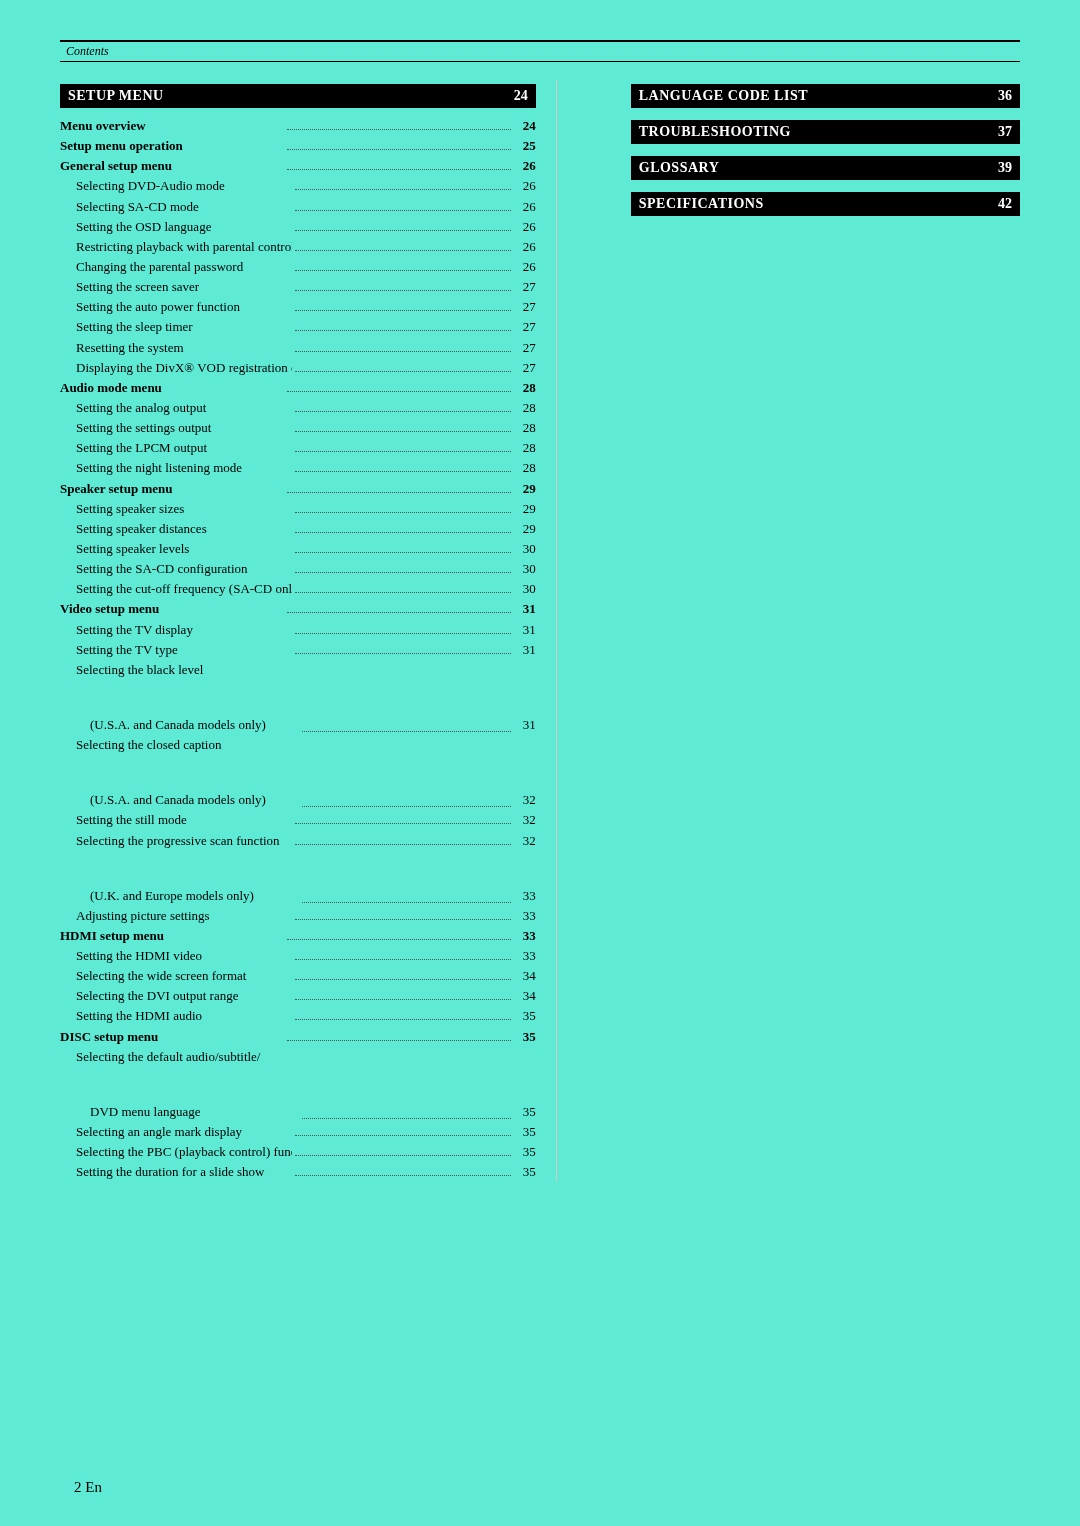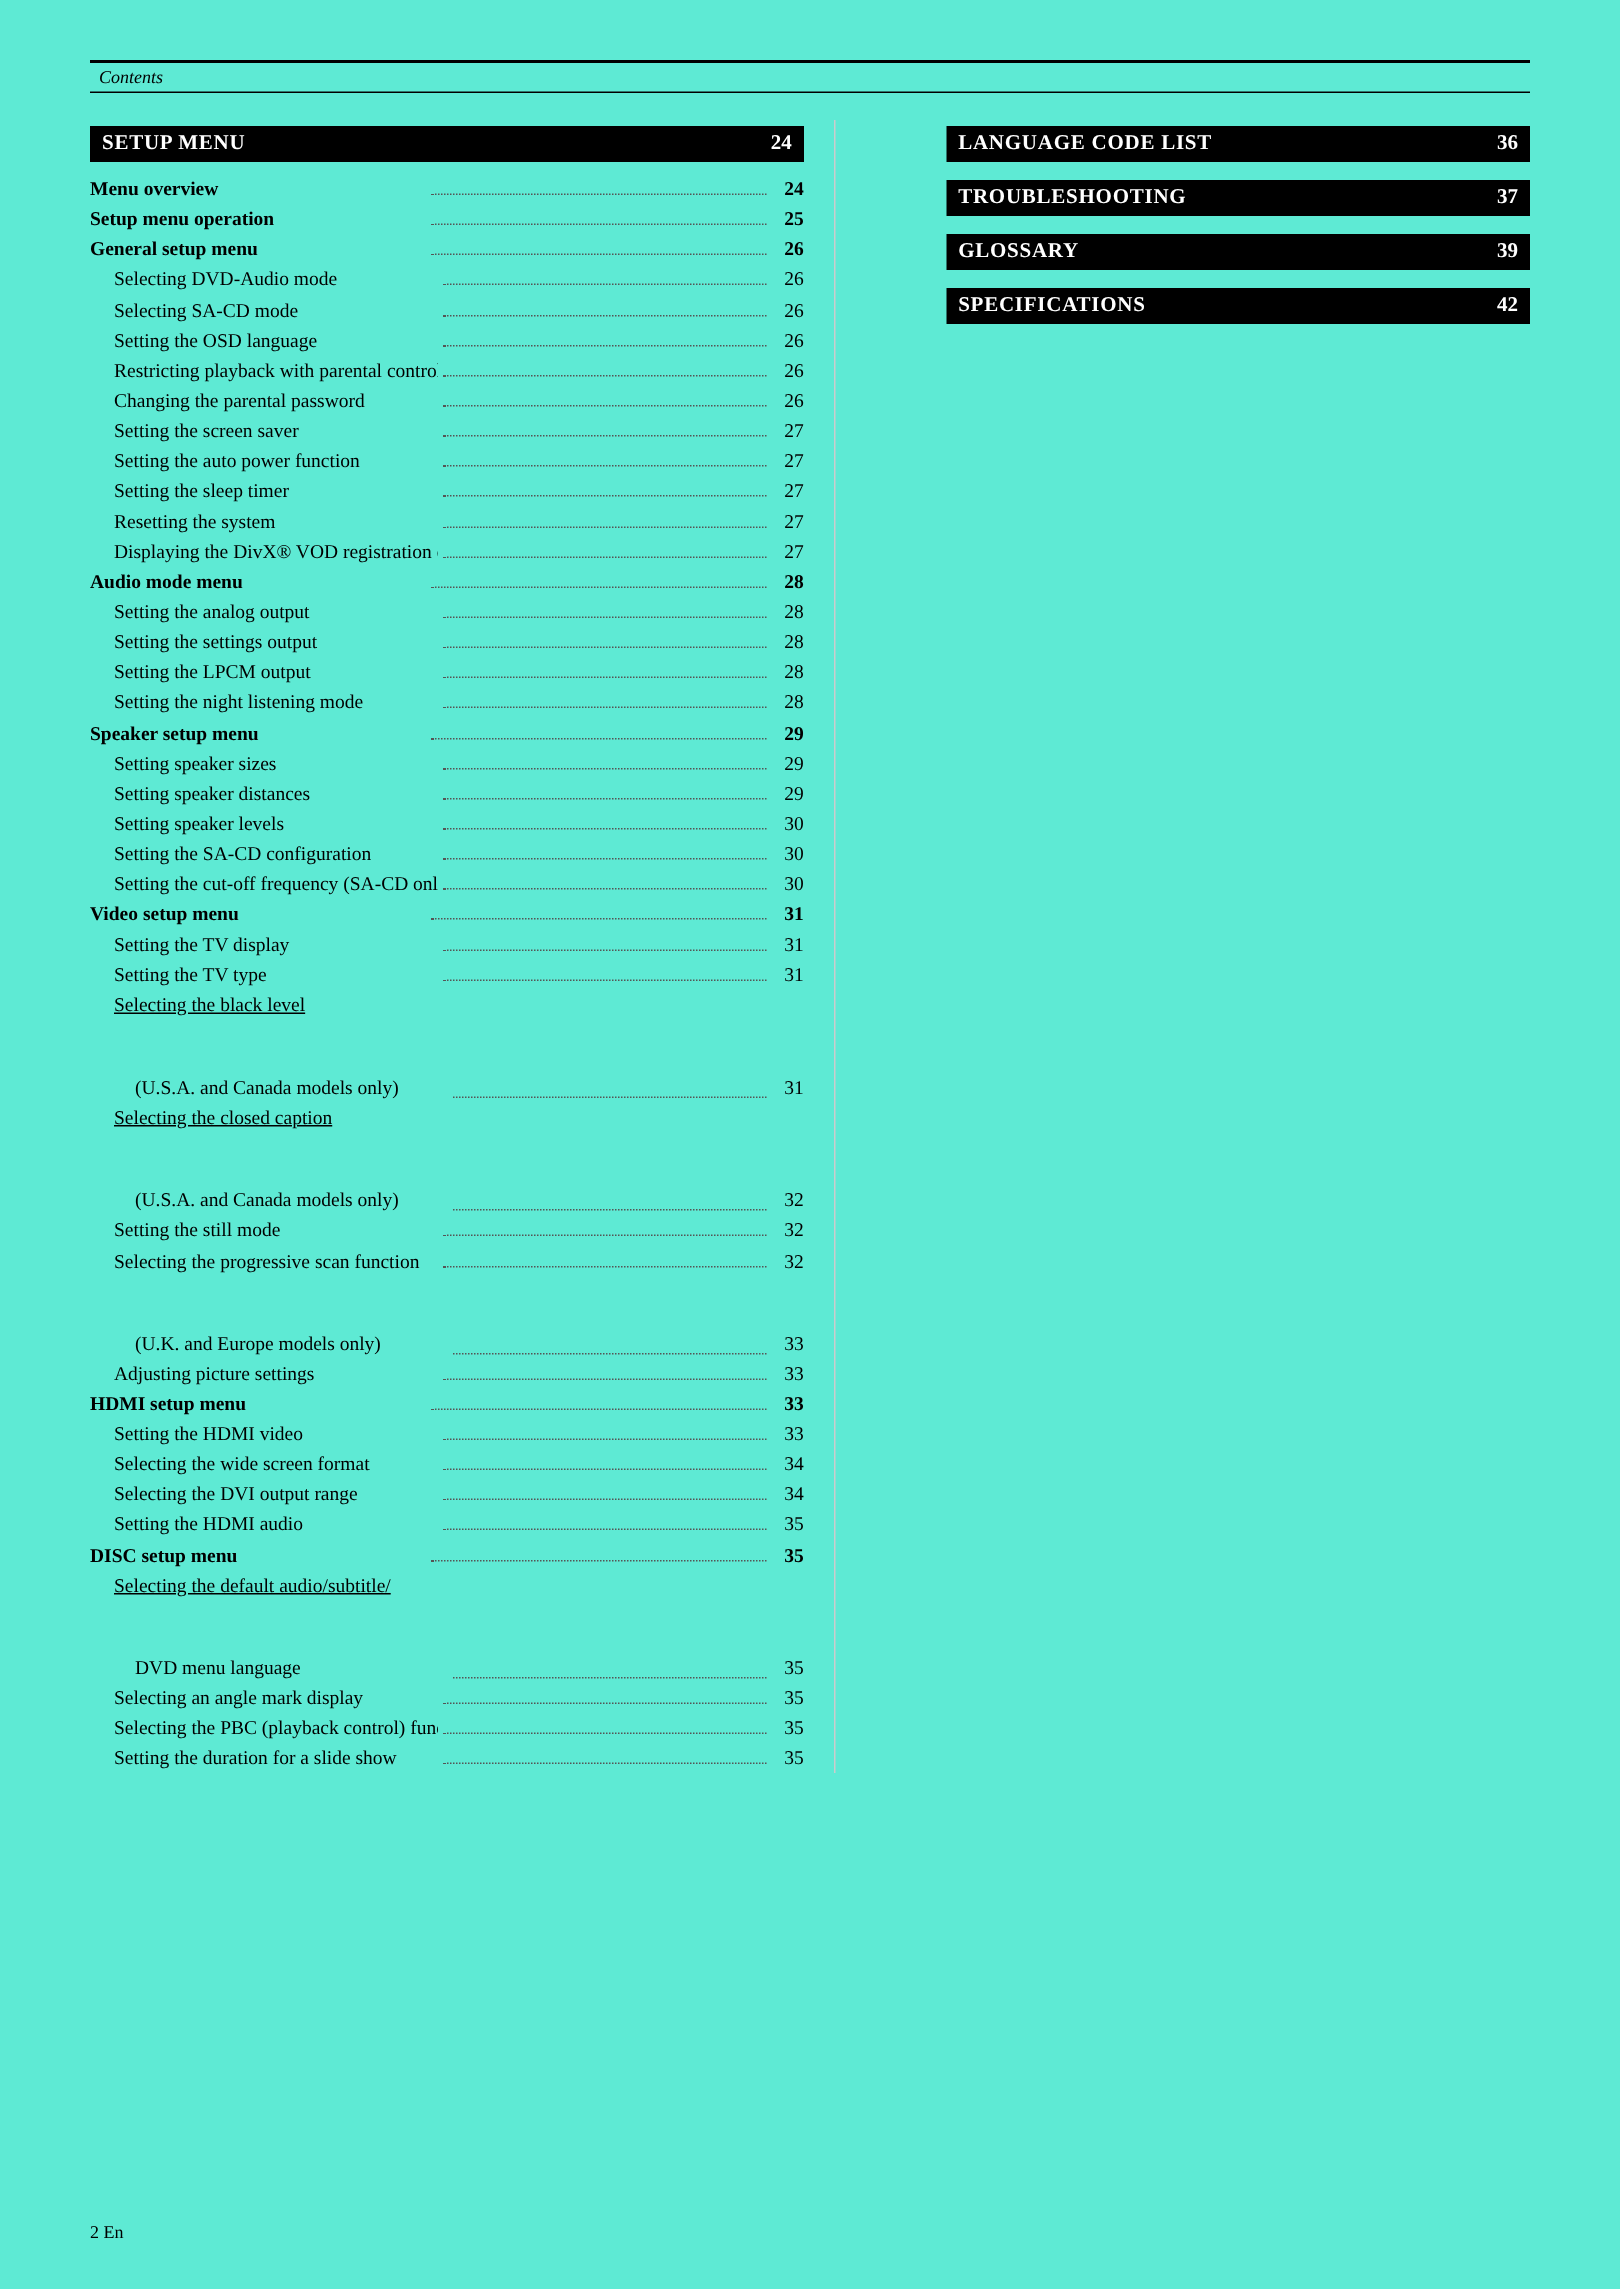--- a/index.html
+++ b/index.html
@@ -83,41 +83,41 @@
     }
     .toc-entry.bold .label,
     .toc-entry.bold .pg {
       font-weight: bold;
     }
     .toc-entry.indent1 { padding-left: 16px; }
     .toc-multiline {
       padding-left: 16px;
       line-height: 1.55;
     }
-    .toc-multiline .line1 { display: block; text-decoration: underline; }
+    .toc-multiline .line1 { display: block; }
     .toc-multiline .line2 {
       display: flex;
       justify-content: space-between;
       align-items: flex-end;
       padding-left: 14px;
       margin-top: 35px;
     }
     .toc-multiline .line2 .label { flex:1; }
     .toc-multiline .line2 .dots {
       flex: 1;
       border-bottom: 1px dotted #555;
       margin: 0 3px 3px 3px;
       min-width: 10px;
     }
     .toc-multiline .line2 .pg { min-width: 22px; text-align: right; }
     .page-footer {
       position: absolute;
       bottom: 30px;
-      left: 60px;
-      font-size: 12px;
+      left: 74px;
+      font-size: 15px;
     }
     .right-section {
       margin-bottom: 12px;
     }
     .right-section .section-header {
       margin-bottom: 0;
     }
   </style>
 </head>
 <body>

